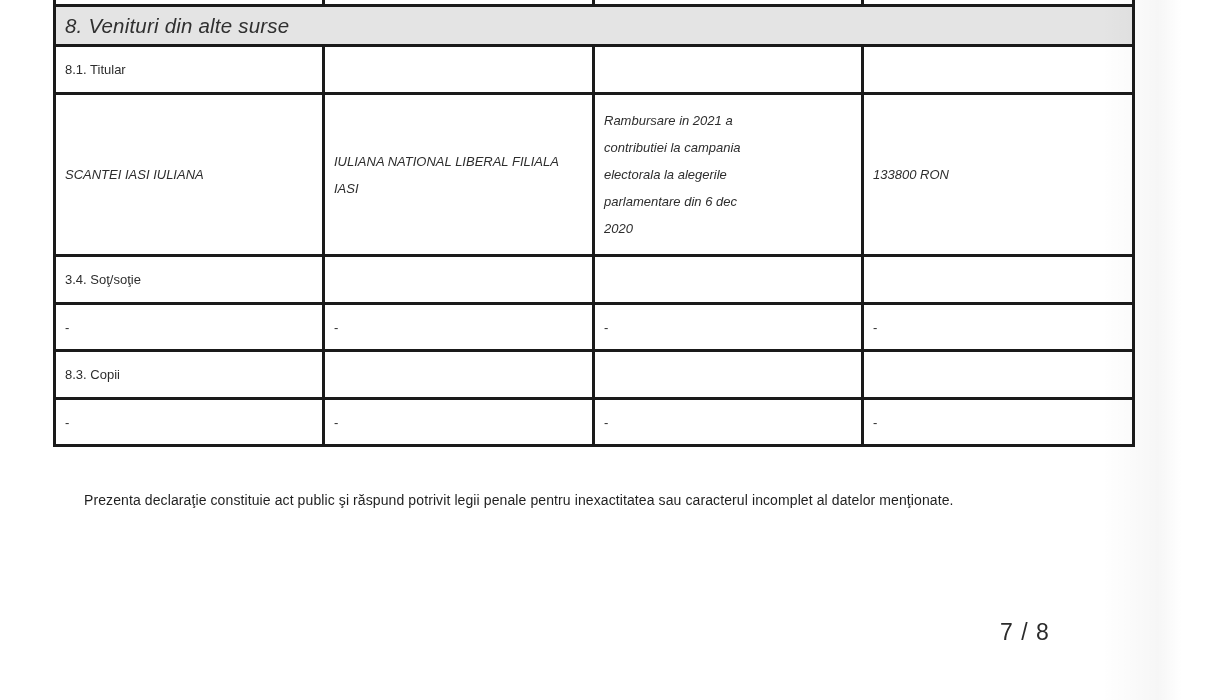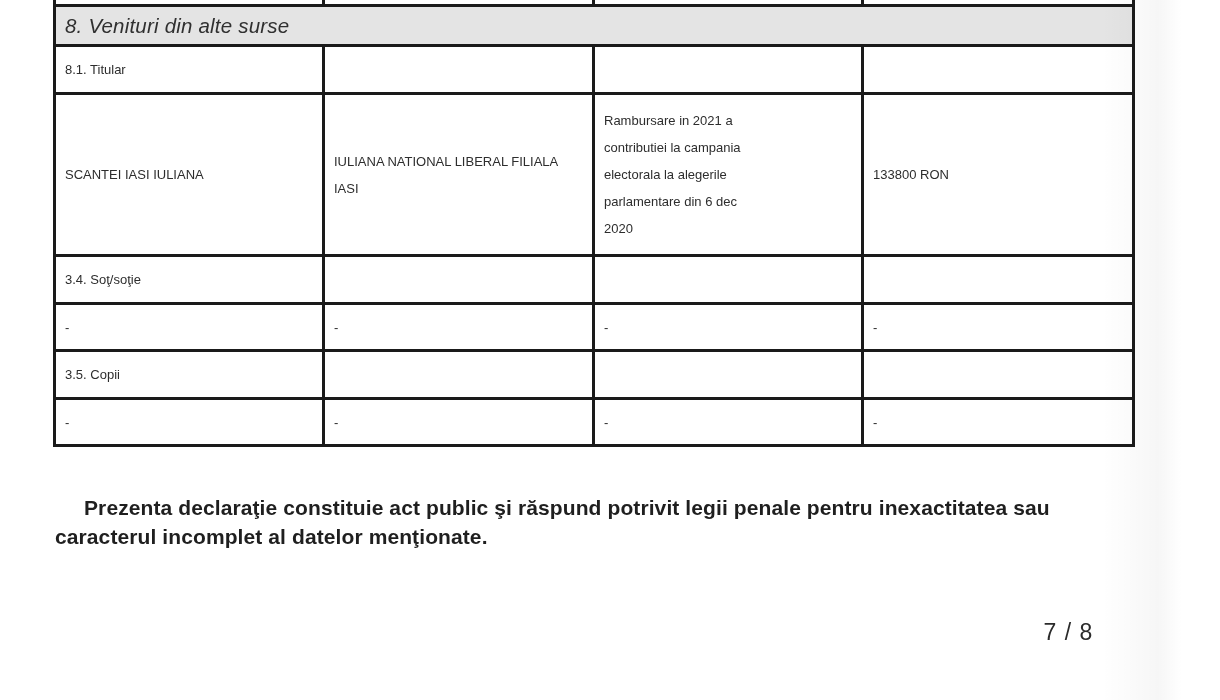--- a/index.html
+++ b/index.html
@@ -45,41 +45,41 @@
   tr.row-partial td { height: 4px; padding: 0; }
   tr.row-section td {
     height: 33px;
     background: #e4e4e4;
     font-style: italic;
     font-size: 20.5px;
     color: #303030;
     letter-spacing: 0.2px;
   }
   tr.row-label td { height: 41px; }
-  tr.row-data td  { height: 155px; }
+  tr.row-data td  { height: 155px; font-style: italic; }
   tr.row-dash td  { height: 40px; }
 
   .statement {
     position: absolute;
     left: 55px;
     top: 472px;
     width: 1072px;
-    font-size: 21px;
-    font-weight: bold;
+    font-size: 14px;
+    font-weight: normal;
     line-height: 29px;
     color: #1f1f1f;
     text-indent: 29px;
     letter-spacing: 0.1px;
   }
   .page-number {
     position: absolute;
     left: 1000px;
     top: 619px;
     width: 137px;
-    text-align: center;
+    text-align: left;
     font-size: 23px;
     color: #2b2b2b;
     letter-spacing: 1px;
   }
 </style>
 </head>
 <body>
 
 <div class="page">
 
@@ -122,21 +122,21 @@
         <td></td>
         <td></td>
       </tr>
       <tr class="row-dash">
         <td>-</td>
         <td>-</td>
         <td>-</td>
         <td>-</td>
       </tr>
       <tr class="row-label">
-        <td>3.5. Copii</td>
+        <td>8.3. Copii</td>
         <td></td>
         <td></td>
         <td></td>
       </tr>
       <tr class="row-dash">
         <td>-</td>
         <td>-</td>
         <td>-</td>
         <td>-</td>
       </tr>

